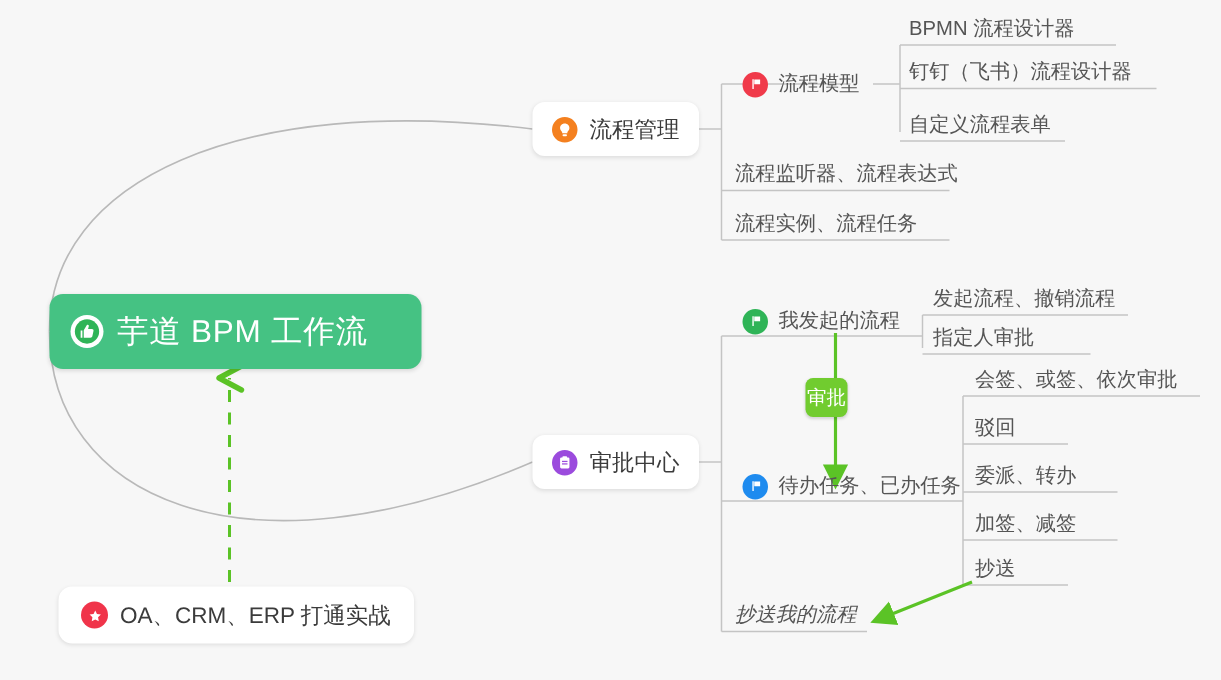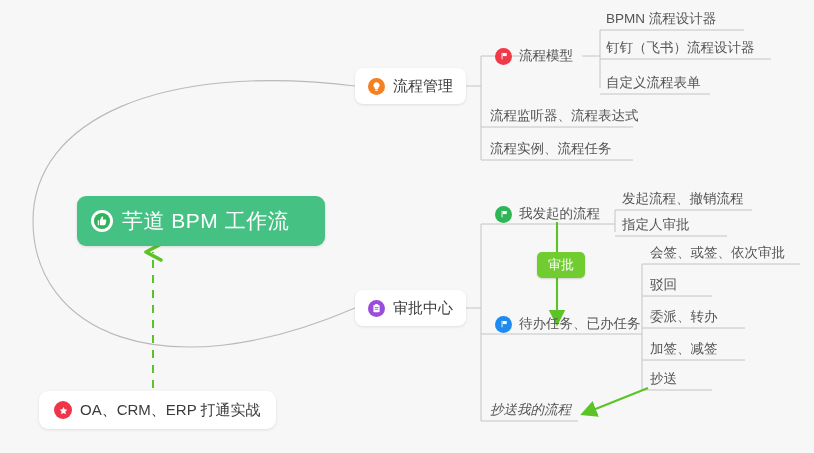--- a/index.html
+++ b/index.html
@@ -15,21 +15,20 @@
   .node{position:absolute;box-sizing:border-box;}
 
   
   .root-node{
     left:33px;top:196px;width:248px;height:50px;
     background:#45c283;
     border-radius:9px;
     display:flex;align-items:center;
     padding-left:14px;
     box-shadow:0 1px 3px rgba(0,0,0,.12);
-    margin-left:44px;
   }
   .root-label{
     color:#ffffff;font-size:21px;letter-spacing:.5px;
     margin-left:9px;white-space:nowrap;
   }
 
   
   .card{
     background:#ffffff;border-radius:8px;
     display:flex;align-items:center;
@@ -66,21 +65,21 @@
   .icon-root{
     width:22px;height:22px;border-radius:50%;
     background:#ffffff;display:inline-flex;
     align-items:center;justify-content:center;flex:0 0 auto;
   }
 
   
   .anno{
     position:absolute;left:537px;top:252px;
     background:#71cc2f;border-radius:5px;
-    padding:4px 11px;color:#ffffff;font-size:13px;
+    padding:4px 1px;color:#ffffff;font-size:13px;
     box-shadow:0 1px 2px rgba(0,0,0,.15);
     z-index:6;
   }
 
   
   .bottom-card{
     left:39px;top:391px;height:38px;border-radius:9px;padding:0 15px;
   }
   .bottom-card .card-label{font-size:15px;color:#3b3b3b;}
 </style>

